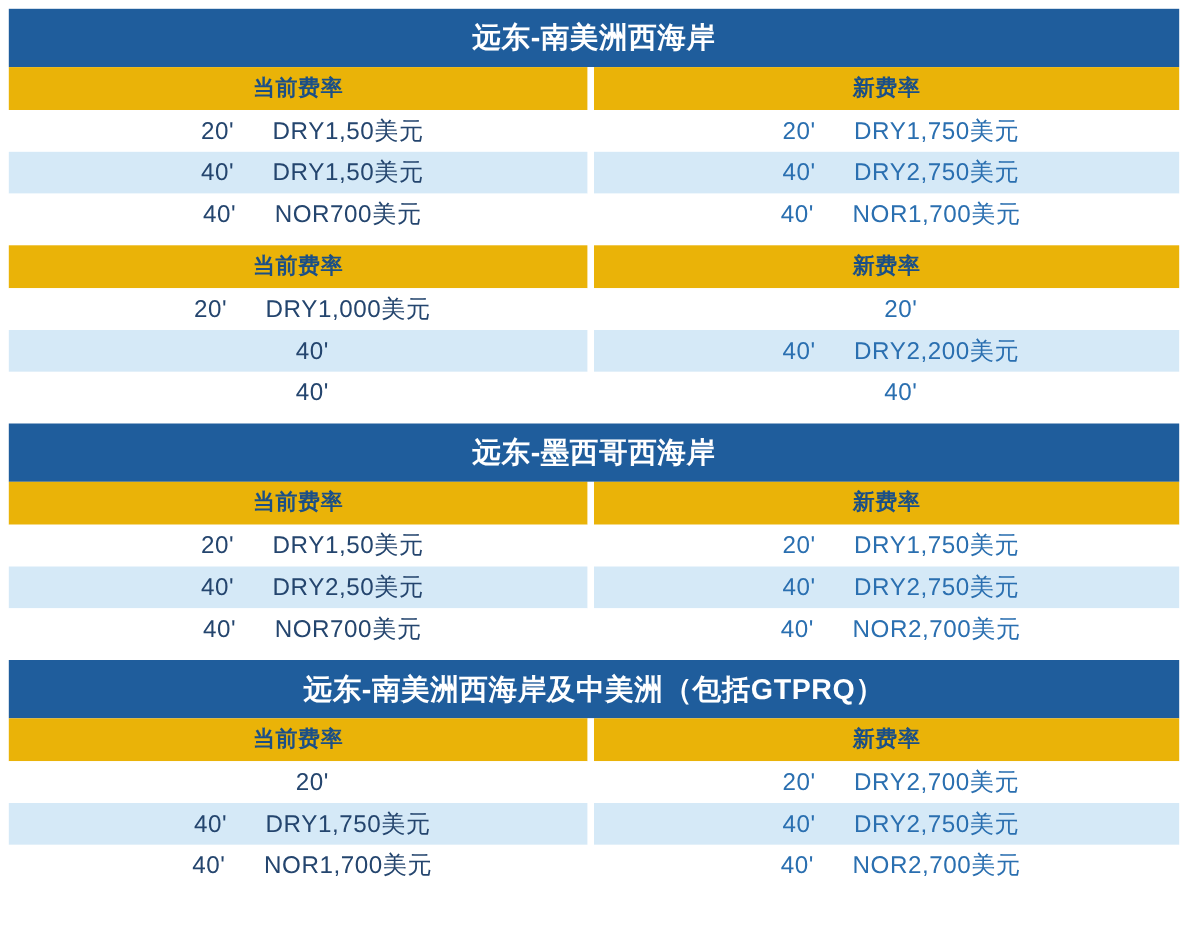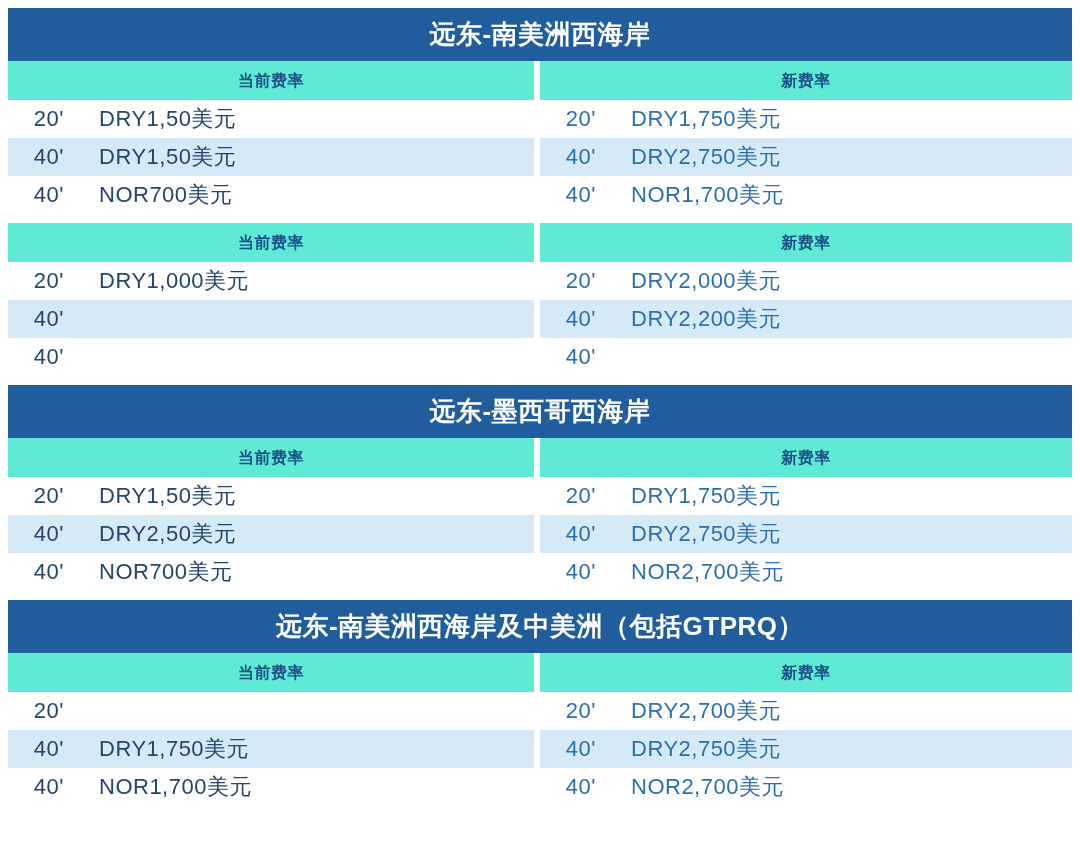--- a/index.html
+++ b/index.html
@@ -47,34 +47,35 @@
     width: 100%;
   }
   .col {
     width: 50%;
     box-sizing: border-box;
   }
   .col.left {
     border-right: 6px solid #ffffff;
   }
   .colhead {
-    background: #5eead4;
+    background: #eab308;
     color: #1b4f86;
-    font-size: 16px;
+    font-size: 20px;
     font-weight: bold;
     text-align: center;
     line-height: 39px;
     height: 39px;
     letter-spacing: 0.5px;
   }
   .row {
     height: 38px;
     line-height: 38px;
     display: flex;
     align-items: center;
+    justify-content: center;
     color: #24456e;
     font-size: 22px;
     white-space: nowrap;
   }
   .row.alt {
     background: #d5e9f7;
   }
   .row.plain {
     background: #ffffff;
   }
@@ -153,21 +154,20 @@
           <span class="sz">40'</span>
         </div>
         <div class="row plain">
           <span class="sz">40'</span>
         </div>
       </div>
       <div class="col right">
         <div class="colhead">新费率</div>
         <div class="row plain">
           <span class="sz">20'</span>
-          <span class="rate">DRY2,000美元</span>
         </div>
         <div class="row alt">
           <span class="sz">40'</span>
           <span class="rate">DRY2,200美元</span>
         </div>
         <div class="row plain">
           <span class="sz">40'</span>
         </div>
       </div>
     </div>

